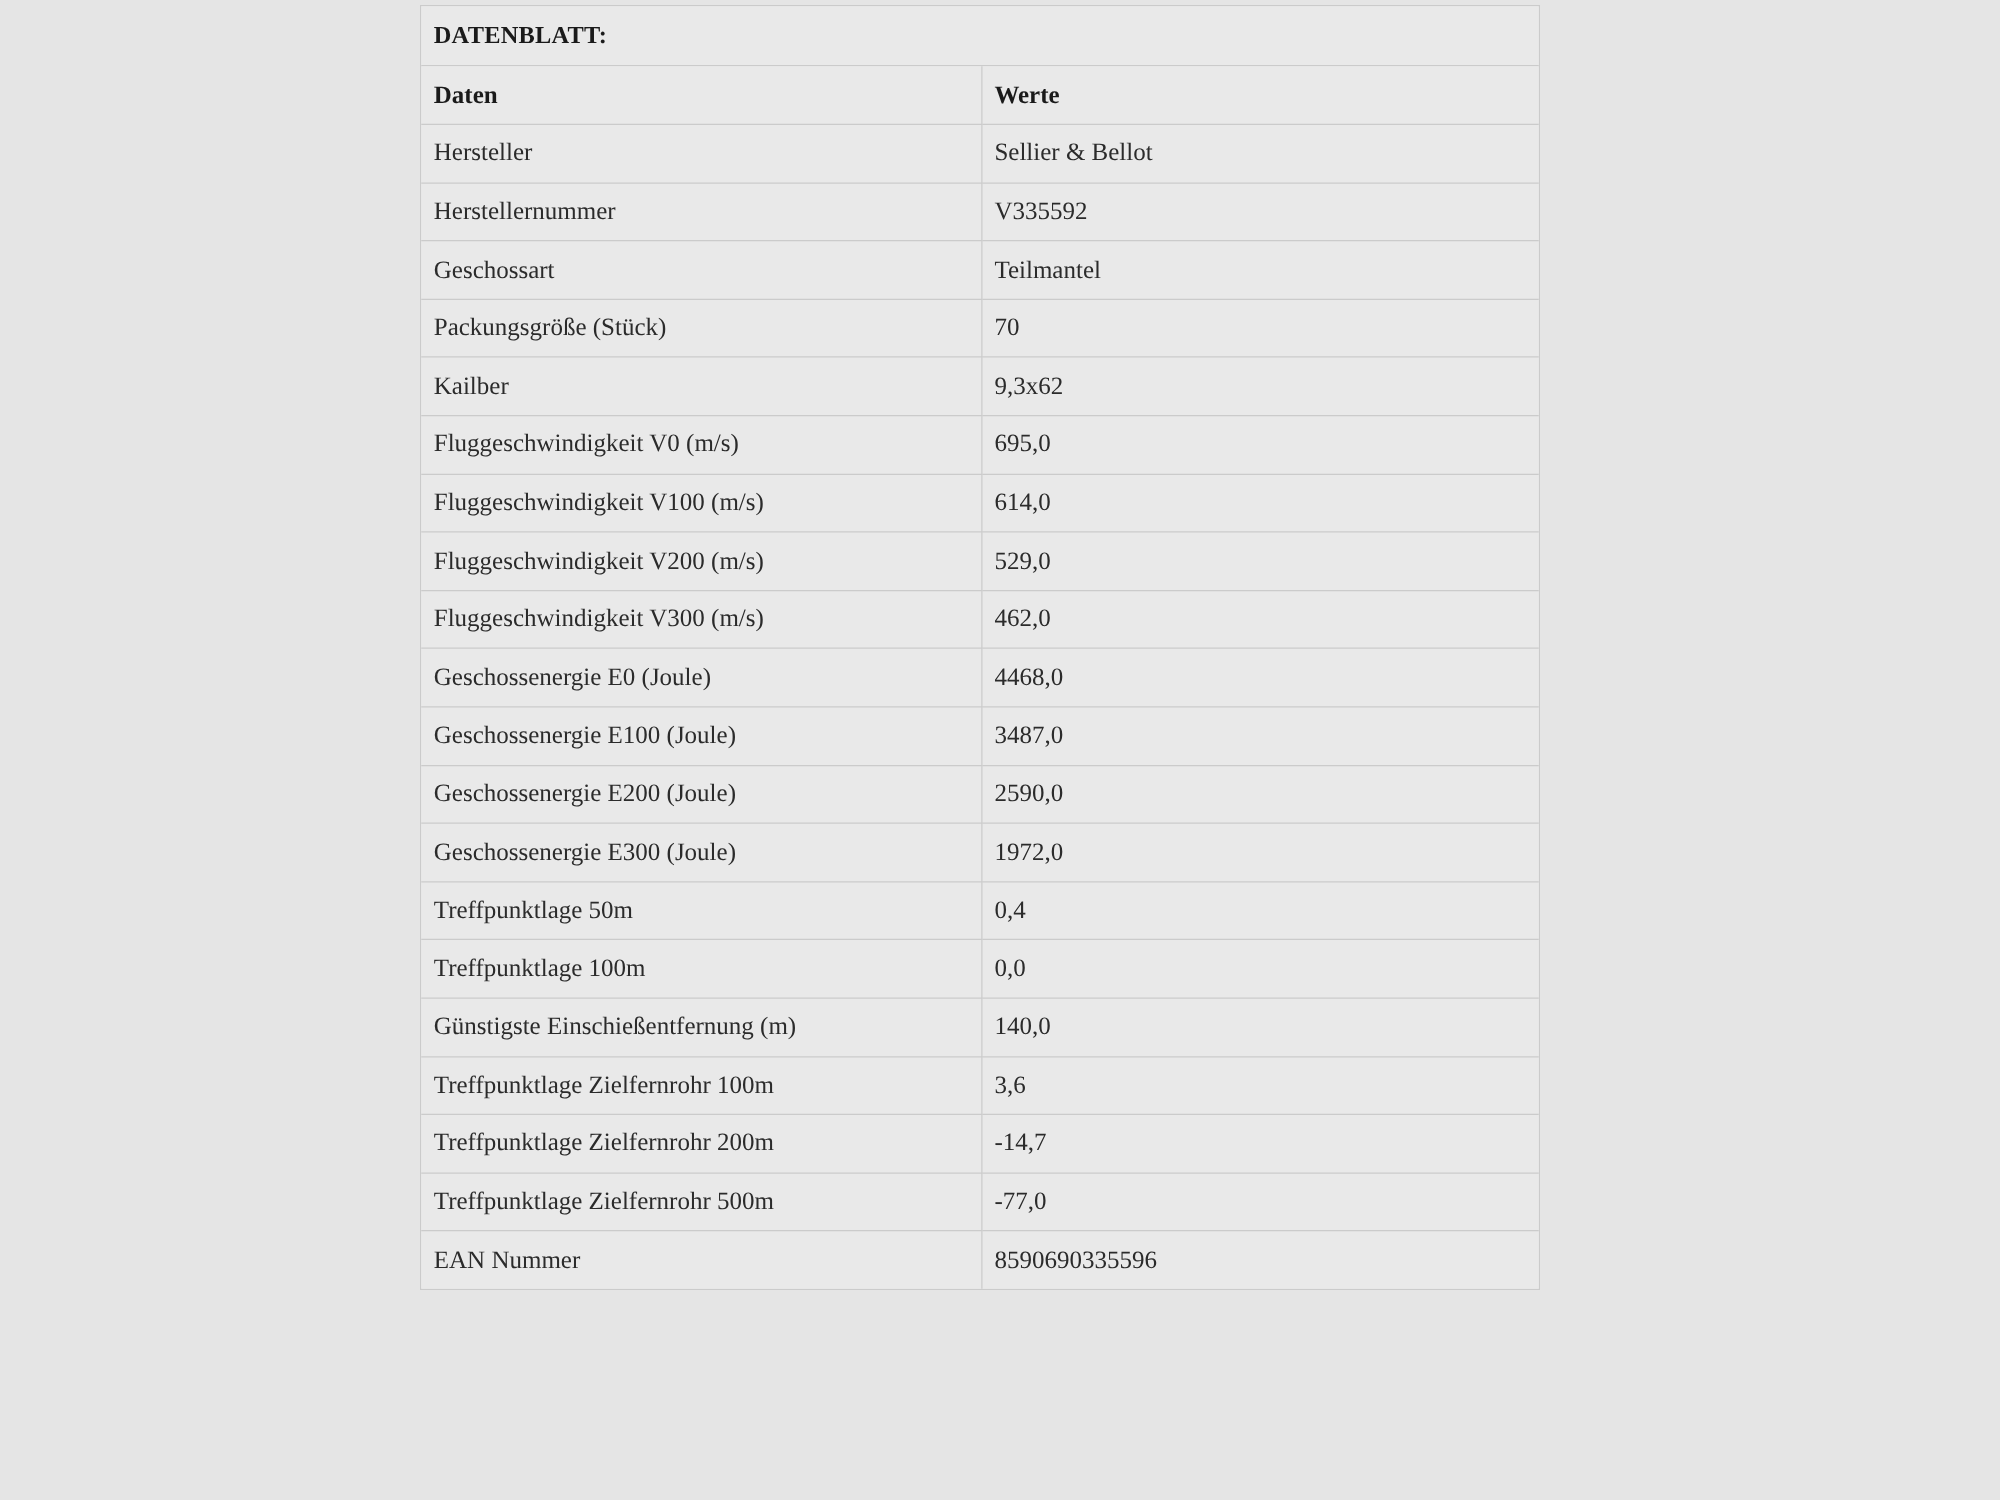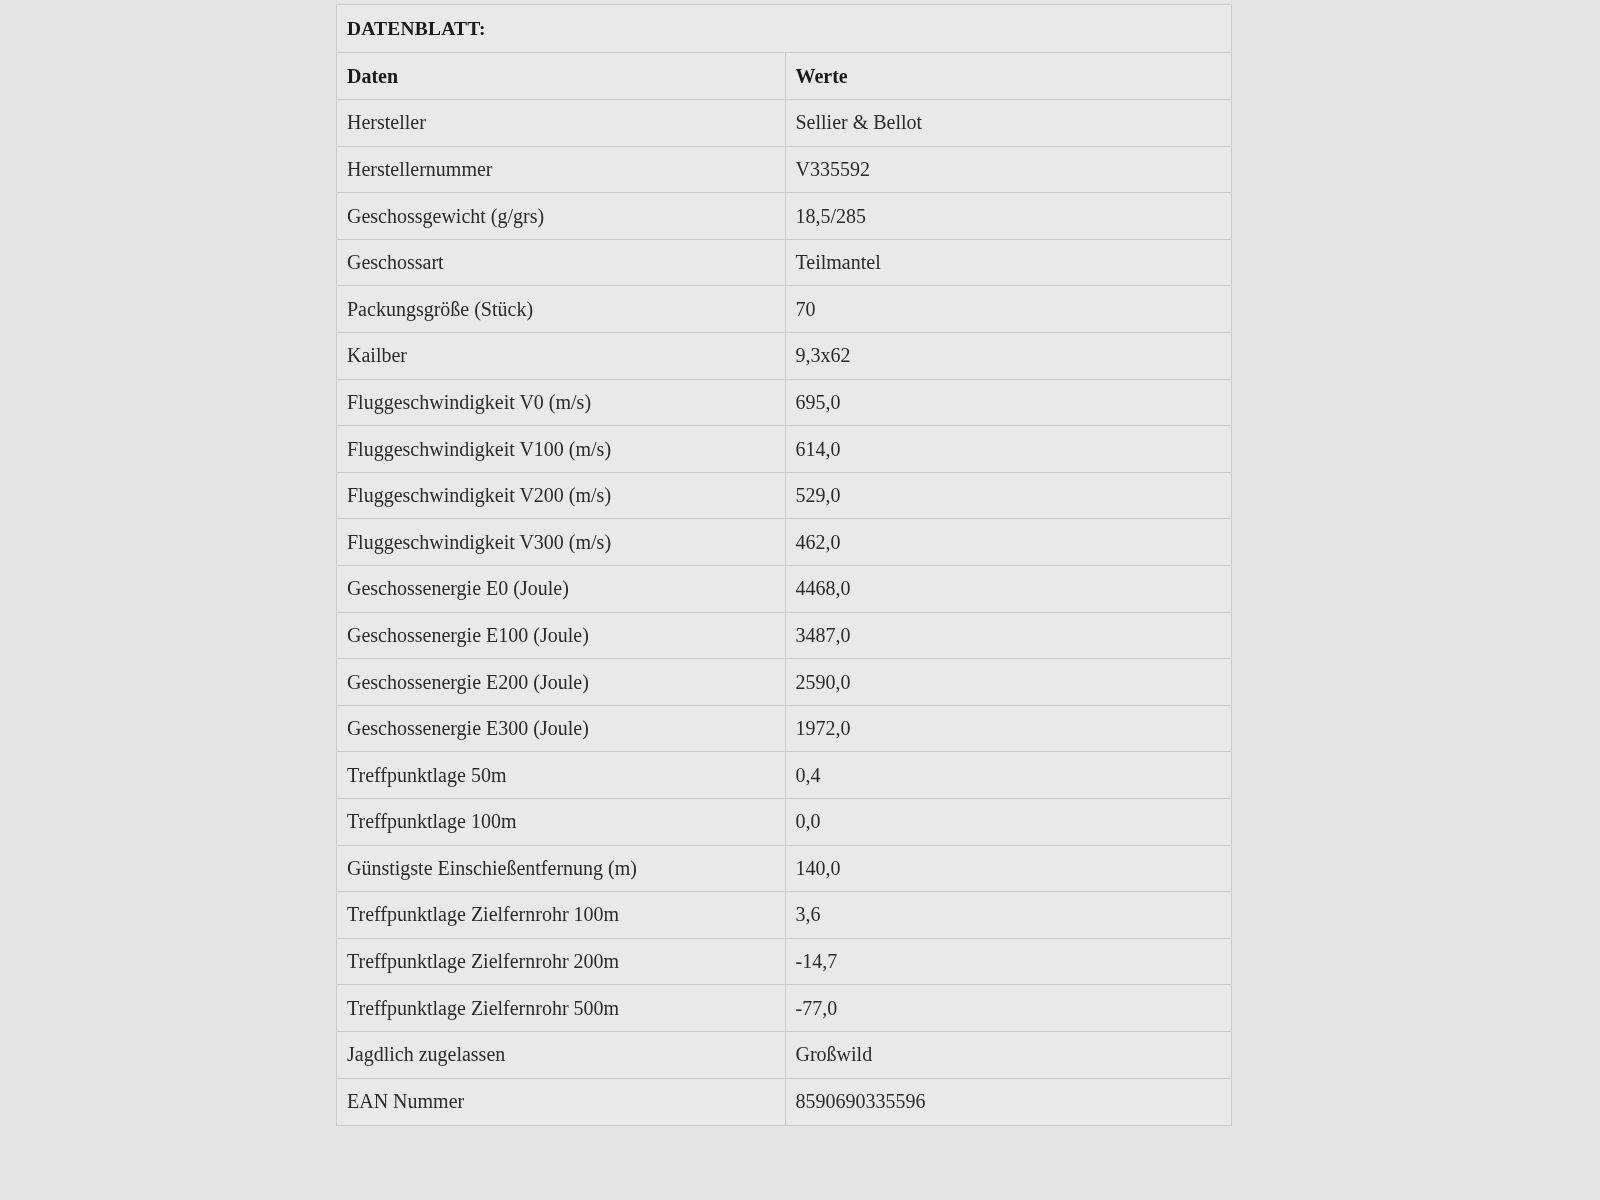--- a/index.html
+++ b/index.html
@@ -99,24 +99,20 @@
       <tbody id="spec-body">
           <tr>
             <td class="key-cell">Hersteller</td>
             <td class="val-cell">Sellier &amp; Bellot</td>
           </tr>
           <tr>
             <td class="key-cell">Herstellernummer</td>
             <td class="val-cell">V335592</td>
           </tr>
           <tr>
-            <td class="key-cell">Geschossgewicht (g/grs)</td>
-            <td class="val-cell">18,5/285</td>
-          </tr>
-          <tr>
             <td class="key-cell">Geschossart</td>
             <td class="val-cell">Teilmantel</td>
           </tr>
           <tr>
             <td class="key-cell">Packungsgröße (Stück)</td>
             <td class="val-cell">70</td>
           </tr>
           <tr>
             <td class="key-cell">Kailber</td>
             <td class="val-cell">9,3x62</td>
@@ -171,24 +167,20 @@
           </tr>
           <tr>
             <td class="key-cell">Treffpunktlage Zielfernrohr 200m</td>
             <td class="val-cell">-14,7</td>
           </tr>
           <tr>
             <td class="key-cell">Treffpunktlage Zielfernrohr 500m</td>
             <td class="val-cell">-77,0</td>
           </tr>
           <tr>
-            <td class="key-cell">Jagdlich zugelassen</td>
-            <td class="val-cell">Großwild</td>
-          </tr>
-          <tr>
             <td class="key-cell">EAN Nummer</td>
             <td class="val-cell">8590690335596</td>
           </tr>
         </tbody>
     </table>
 
   </div>
 </div>
 
 </body></html>

